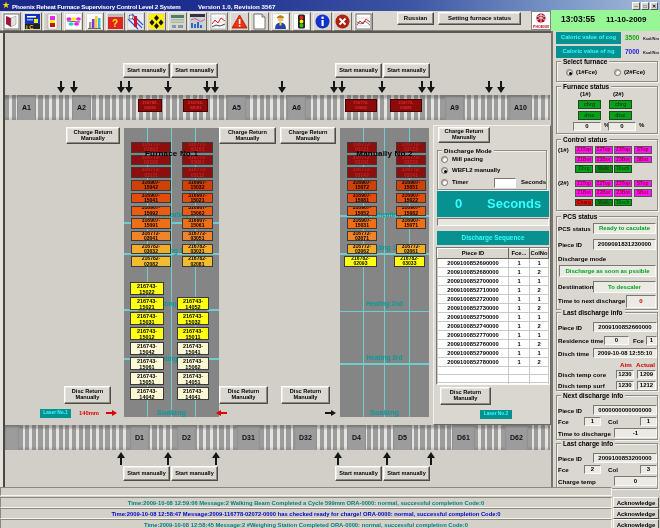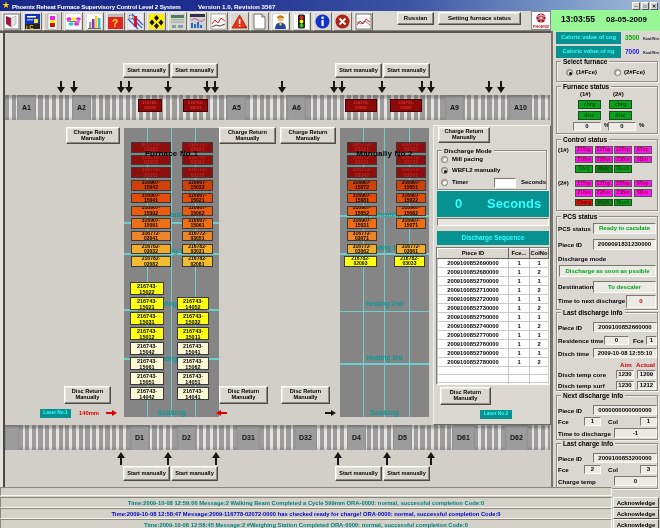--- a/index.html
+++ b/index.html
@@ -191,21 +191,21 @@
 <div class="ab" style="left:531px;top:11px;width:20px;height:19px;background:#fff;border:1px solid #888">
     <svg width="18" height="17" viewBox="0 0 18 17" style="display:block">
       <circle cx="9" cy="6" r="4.6" fill="#a01020"></circle>
       <path d="M4 6 Q9 -1 14 6 Q12 3 9 3.5 Q6 3 4 6" fill="#fff"></path>
       <path d="M9 2 L9 10 M5 8 L13 4 M5 4 L13 8" stroke="#fff" stroke-width="0.7"></path>
       <text x="1" y="15.5" font-size="3.6" fill="#c01020" font-weight="bold">PHOENIX</text>
     </svg>
   </div>
 <div class="ab" style="left:551px;top:10px;width:109px;height:21px;background:#97f797"></div>
 <div class="ab b" style="left:561px;top:14px;font-size:8.5px;color:#000">13:03:55</div>
-<div class="ab b" style="left:606px;top:14.5px;font-size:8px;color:#000">08-05-2009</div>
+<div class="ab b" style="left:606px;top:14.5px;font-size:8px;color:#000">11-10-2009</div>
 <div class="ab" style="left:0;top:31px;width:553px;height:456px;background:#d2cfc8;border-top:2px solid #5a5850"></div>
 <div class="ab" style="left:551px;top:31px;width:2px;height:456px;background:#77756e"></div>
 <div class="ab" style="left:0;top:33px;width:3px;height:454px;background:#e4e2dc"></div>
 <div class="ab" style="left:3px;top:33px;width:2px;height:454px;background:#4a4840"></div>
 <div class="ab" style="left:553px;top:31px;width:107px;height:459px;background:#dad7d0"></div>
 <div class="btn" style="left:123px;top:63px;width:47px;height:15px;font-size:5.6px">Start manually</div>
 <div class="btn" style="left:171px;top:63px;width:47px;height:15px;font-size:5.6px">Start manually</div>
 <div class="btn" style="left:335px;top:63px;width:47px;height:15px;font-size:5.6px">Start manually</div>
 <div class="btn" style="left:383px;top:63px;width:47px;height:15px;font-size:5.6px">Start manually</div>
 <div class="ab" style="left:60.2px;top:81px;width:1.6px;height:7px;background:#161616"></div>

